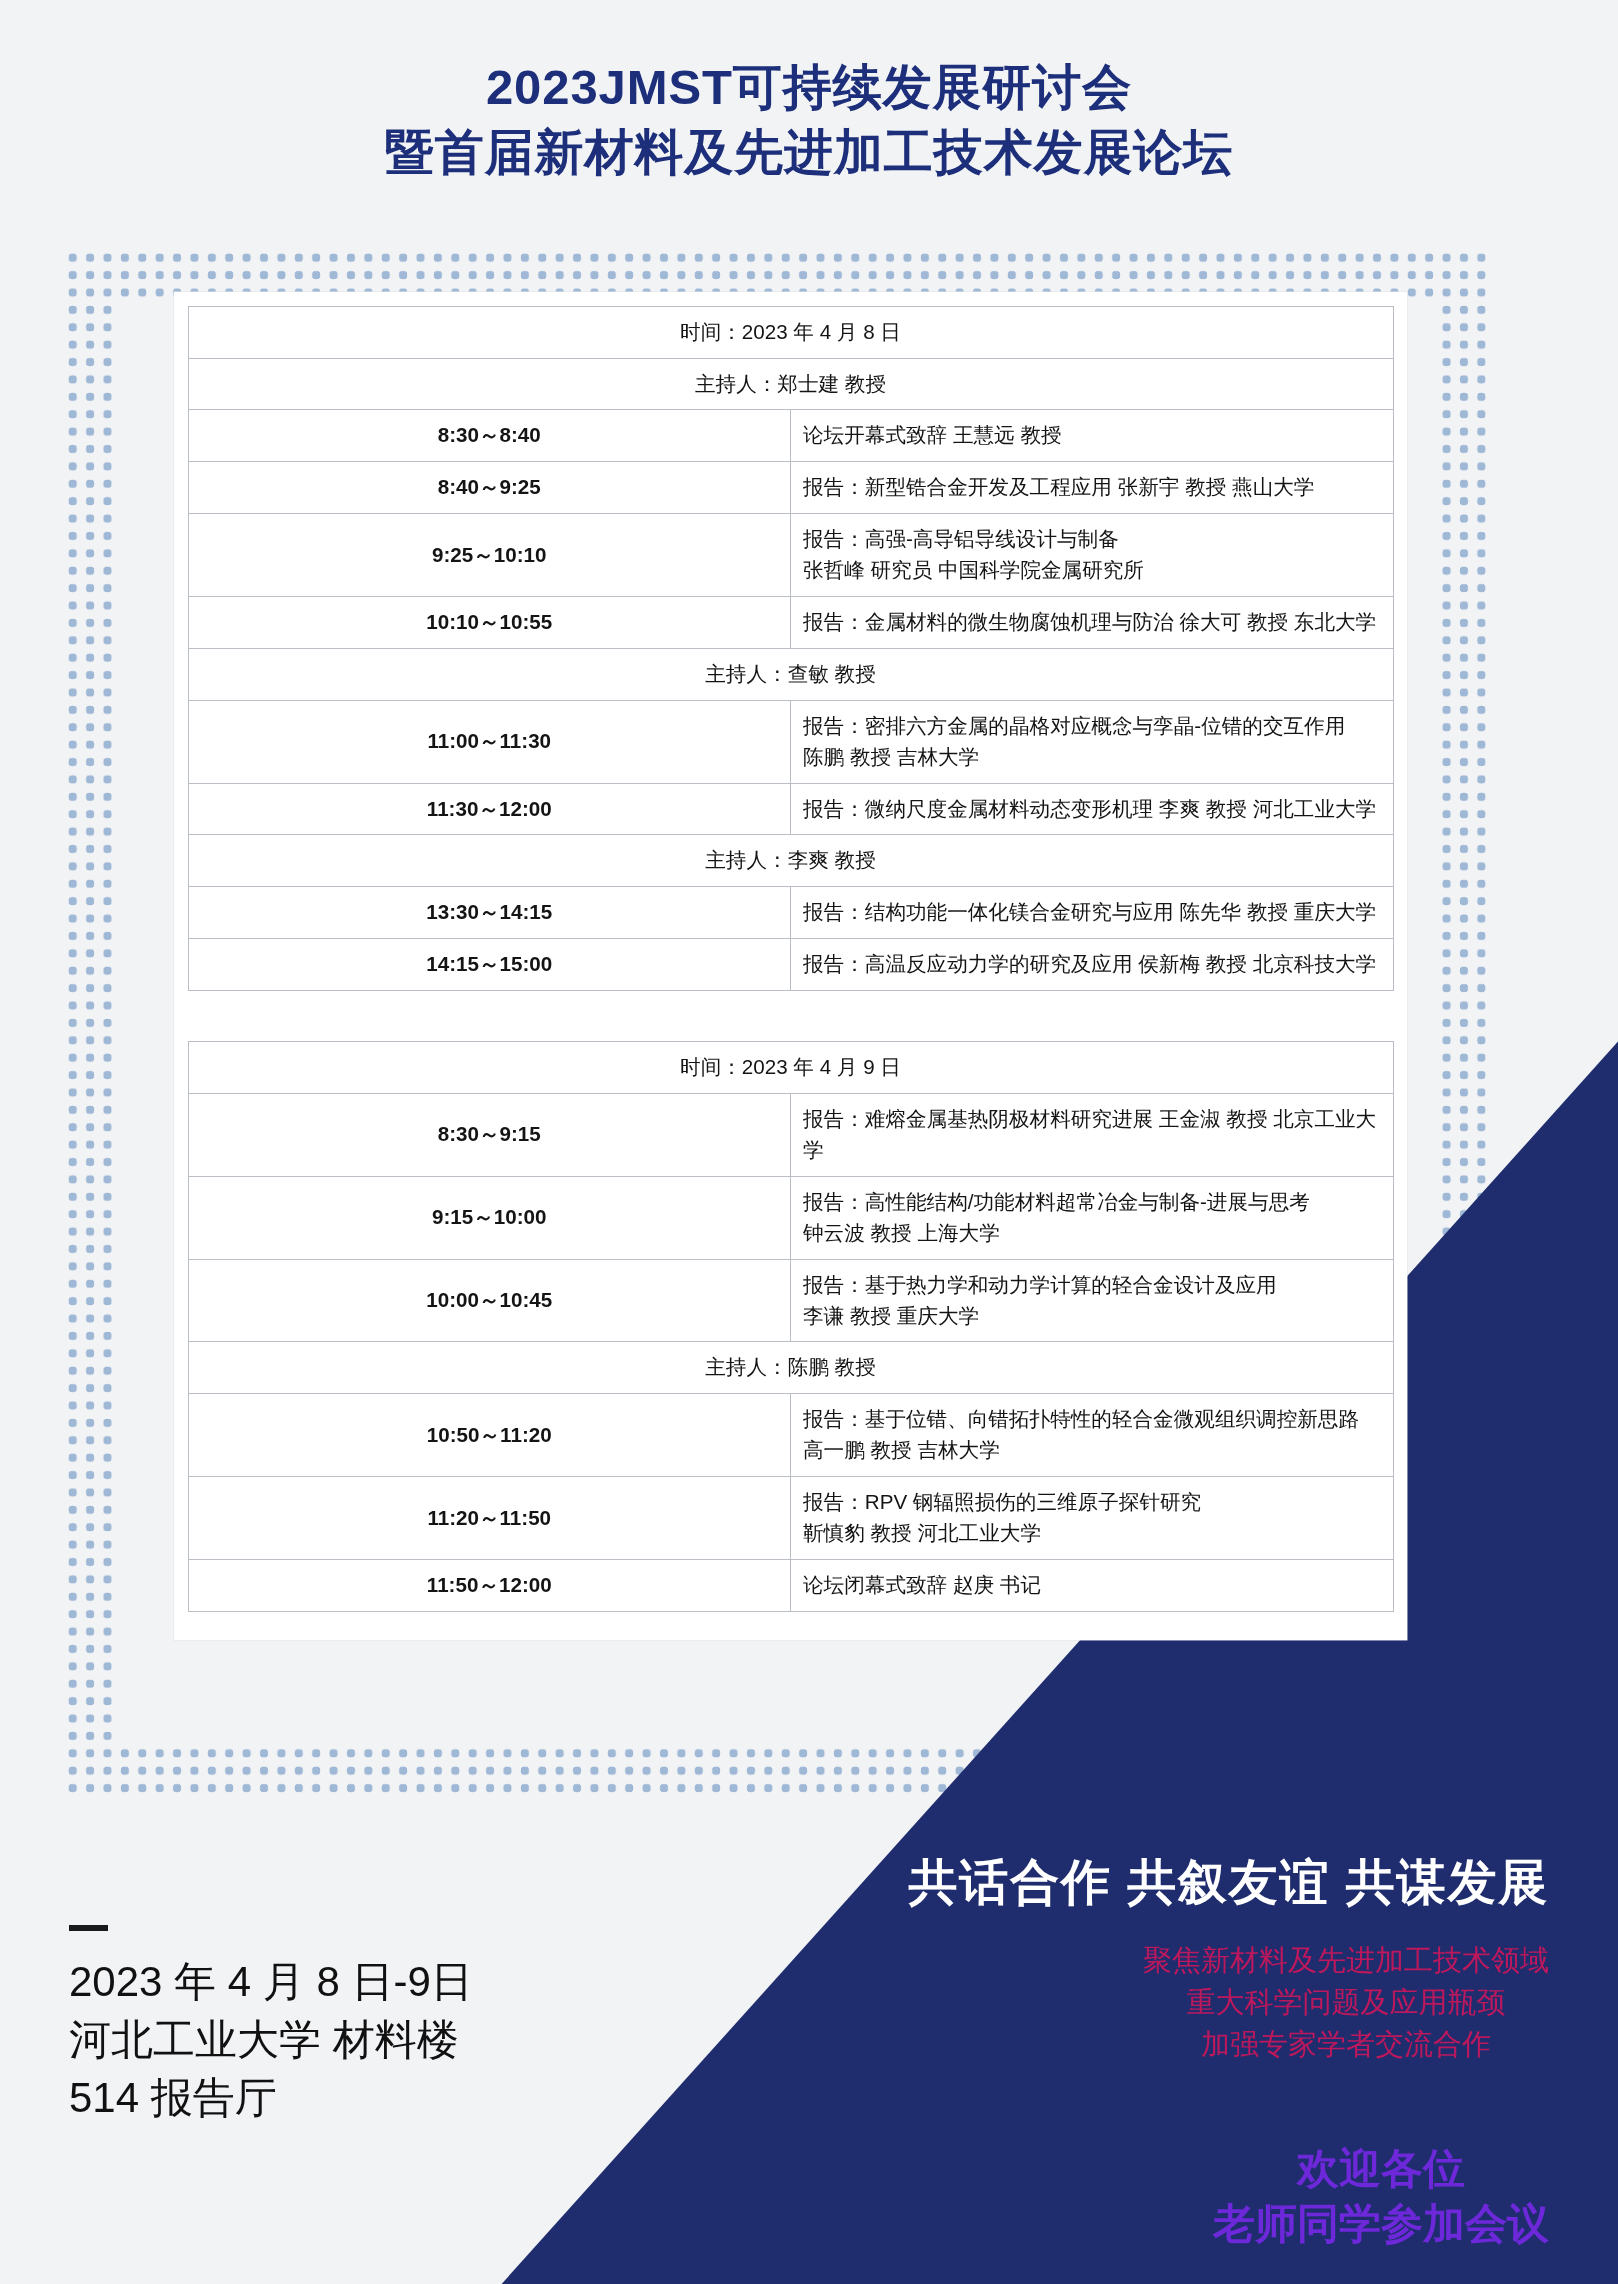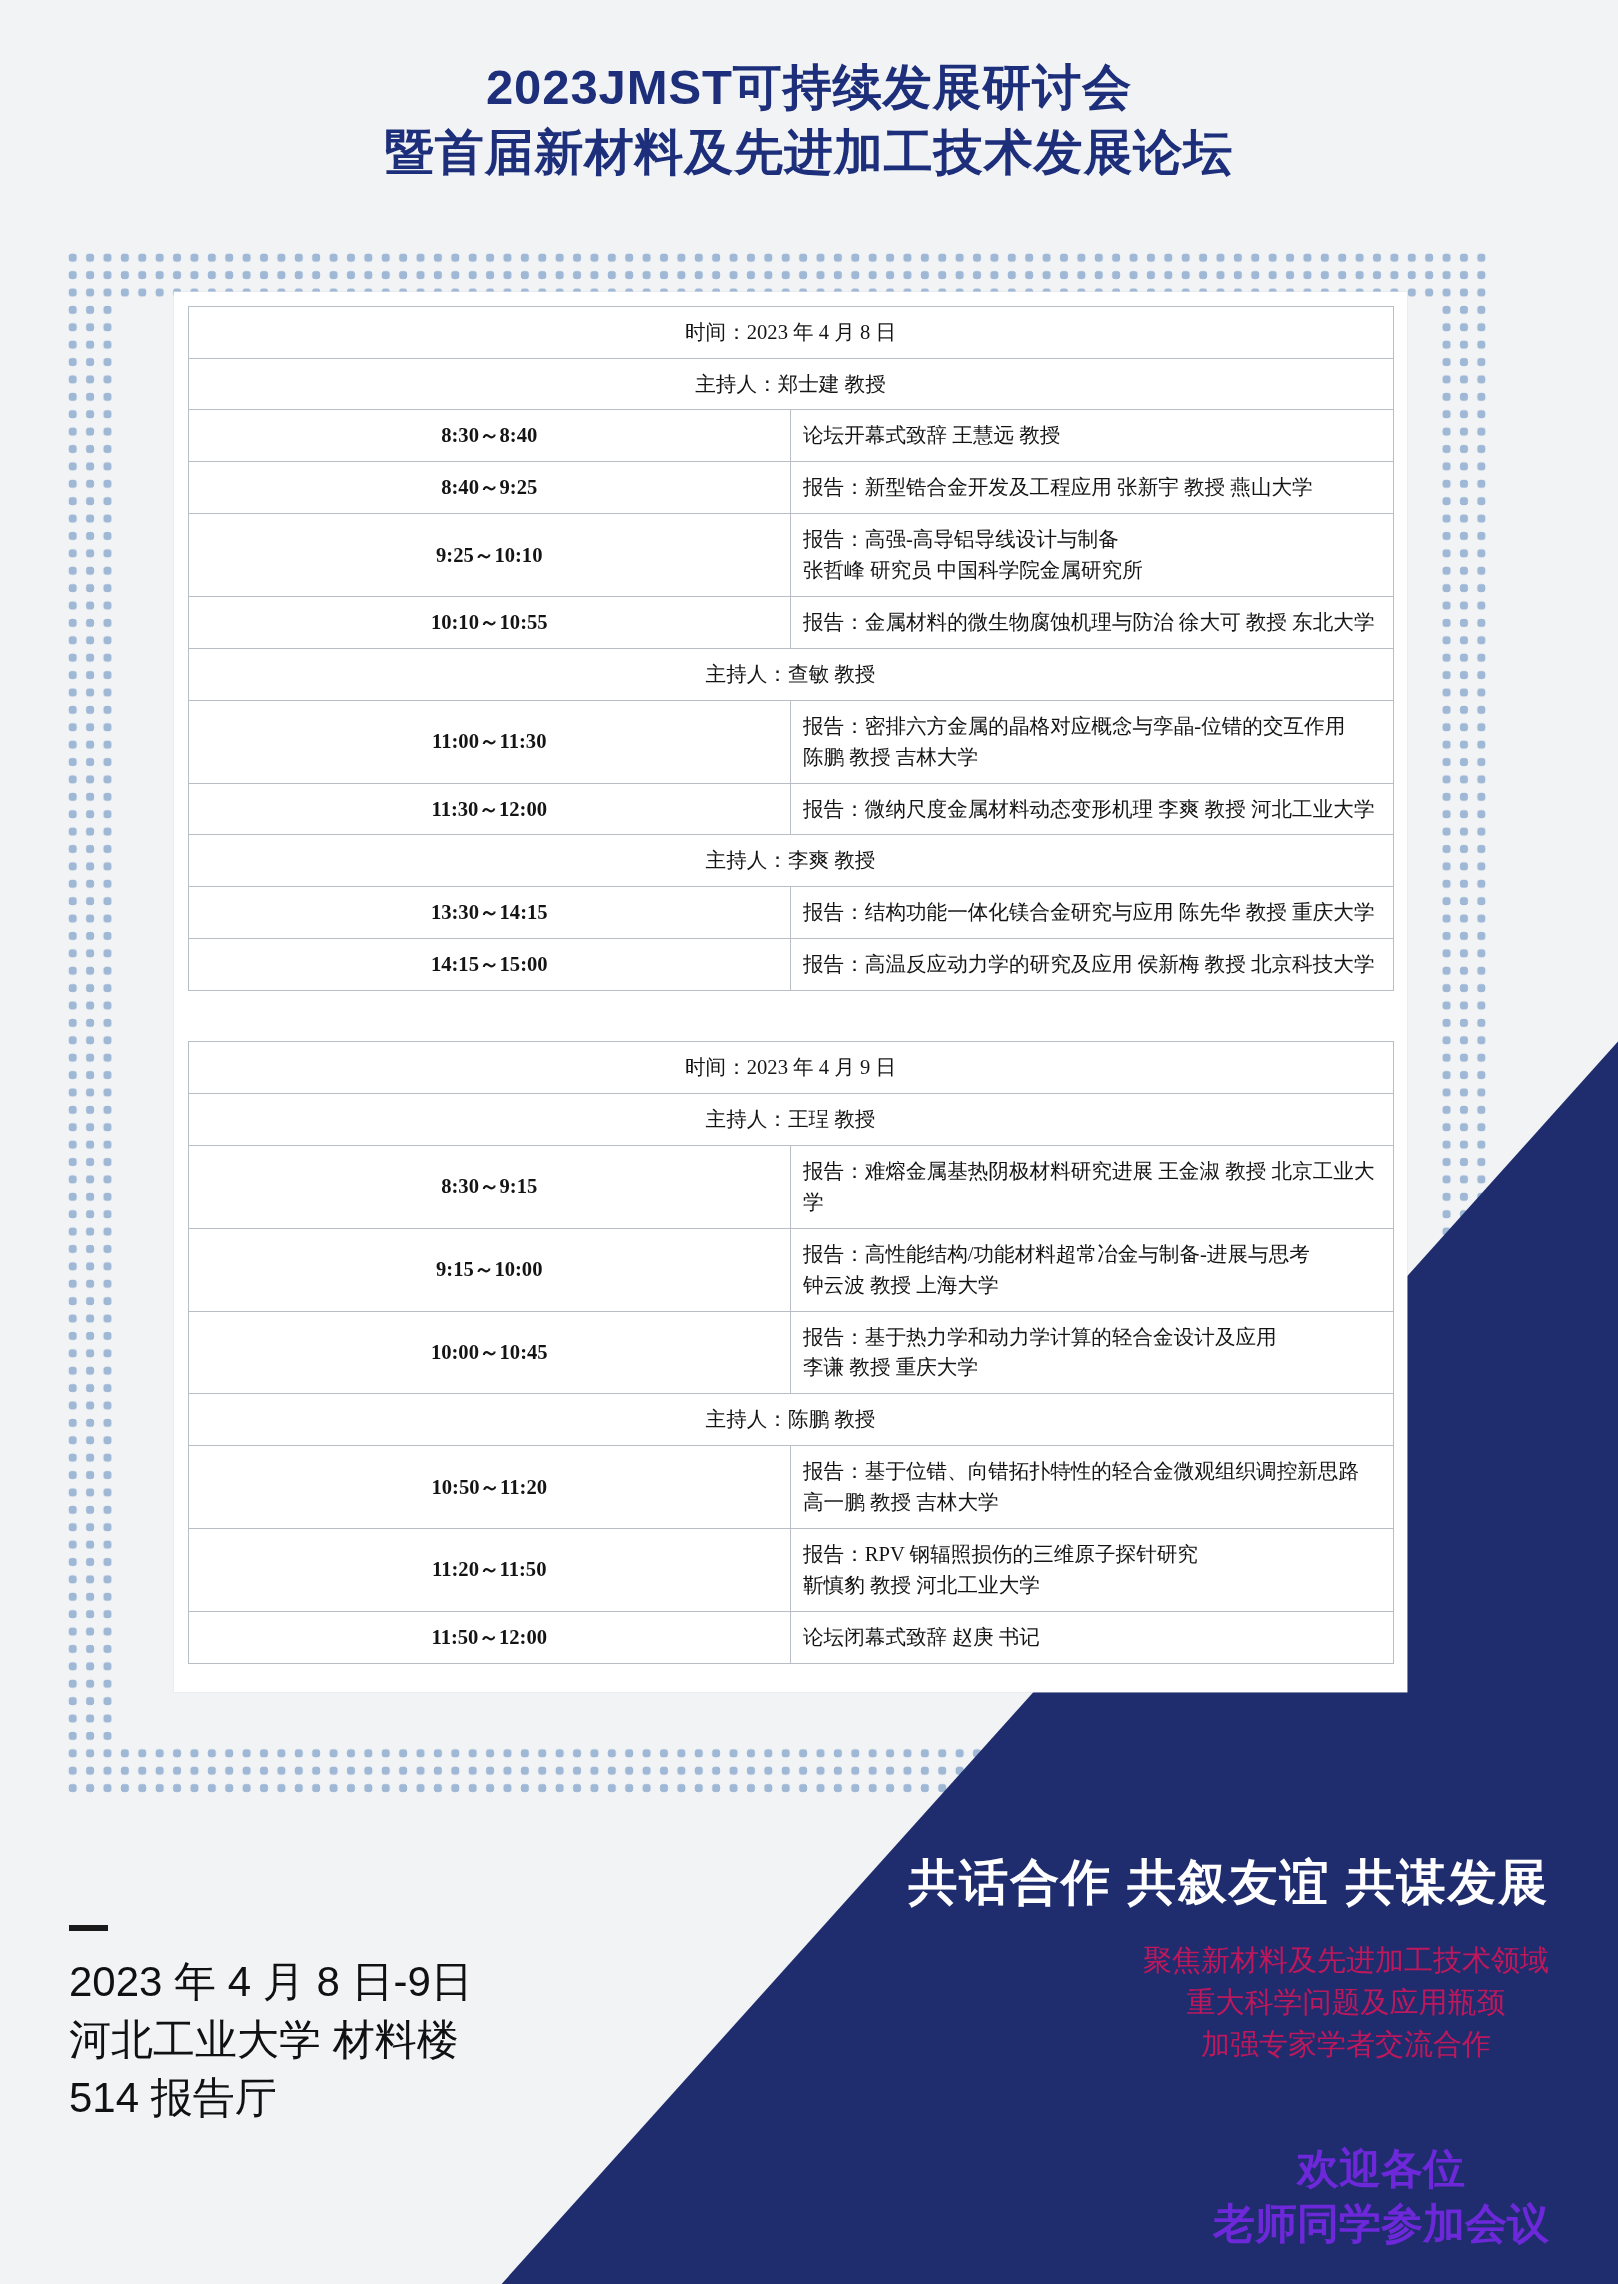--- a/index.html
+++ b/index.html
@@ -67,21 +67,21 @@
     box-shadow: 0 0 0 0.5px #e3e6ea;
     z-index: 3;
     padding: 0;
   }
 
   table.sched {
     border-collapse: collapse;
     width: 1206px;
     margin: 13.7px auto 0 auto;
     table-layout: fixed;
-    font-family: Liberation Serif, serif;
+    font-family: Liberation Sans, sans-serif;
     border-radius: 22px;
   }
   table.sched.second {
     margin-top: 50px;
     margin-bottom: 28px;
   }
   table.sched td {
     border: 0.5px solid #b9bdc4;
     font-size: 20.6px;
     color: #141414;
@@ -259,23 +259,20 @@
         </tr>
       </tbody>
     </table>
 
     <table class="sched second">
       <tbody>
         <tr>
           <td class="center-head" colspan="2">时间：2023 年 4 月 9 日</td>
         </tr>
         <tr>
-          <td class="center-head" colspan="2">主持人：王珵  教授</td>
-        </tr>
-        <tr>
           <td class="time">8:30～9:15</td>
           <td class="content">
             <span class="sub">报告：难熔金属基热阴极材料研究进展  王金淑  教授  北京工业大学</span>
           </td>
         </tr>
         <tr>
           <td class="time">9:15～10:00</td>
           <td class="content">
             <span class="sub">报告：高性能结构/功能材料超常冶金与制备-进展与思考</span>
             <span class="sub">钟云波  教授  上海大学</span>

